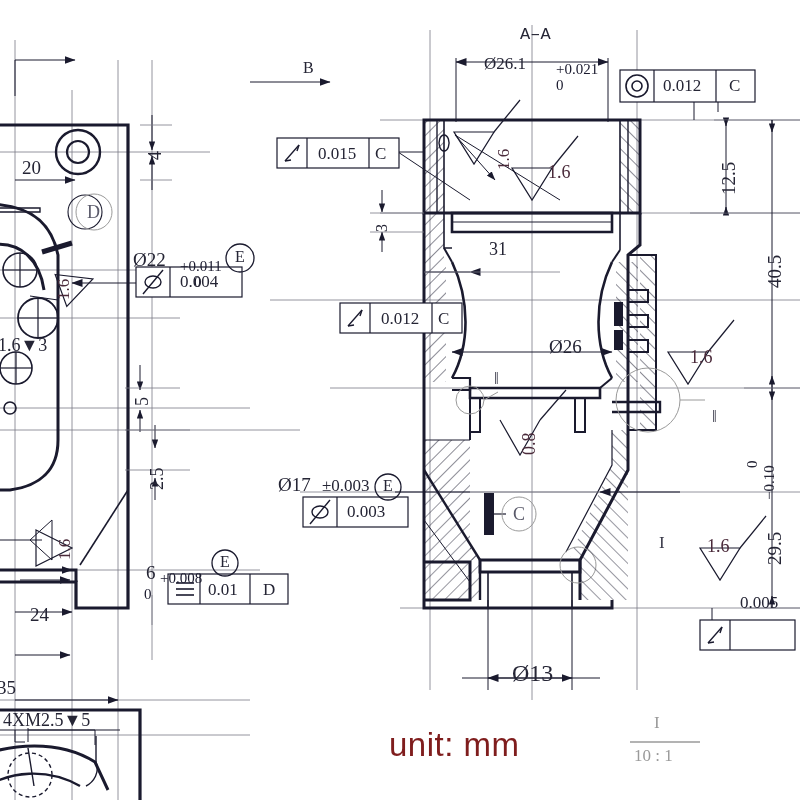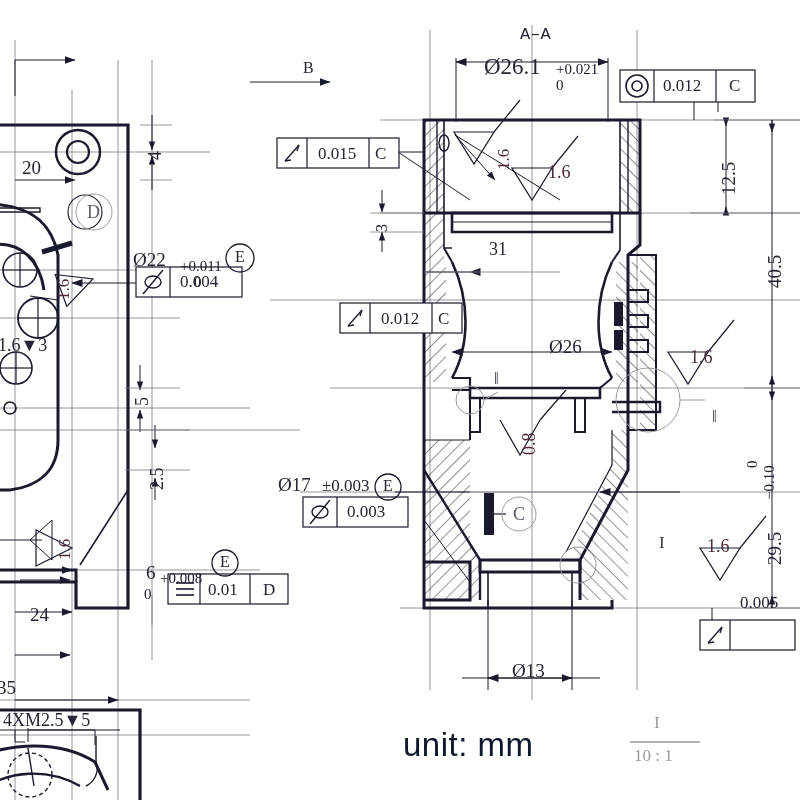--- a/index.html
+++ b/index.html
@@ -13,25 +13,24 @@
   .lbl{
     position:absolute;
     font-family:"Liberation Serif", serif;
     color:#252535;
     white-space:nowrap;
     line-height:1;
     user-select:none;
   }
   .rot90{transform-origin:left top;transform:rotate(-90deg);}
   .unit{
-    color:#0f172a;
+    color:#7f1d1d;
     font-family:"Liberation Sans", sans-serif;
     font-size:33px;
     letter-spacing:.5px;
-    margin-left:14px;
   }
   .scale-num{color:#9a9a9a;font-size:17px;}
   .scale-den{color:#9a9a9a;font-size:17px;}
   .tol-stack{position:absolute;line-height:1.05;margin-top:28px;}
   .tol-up{display:block;font-size:15px;}
   .tol-lo{display:block;font-size:15px;}
 </style>
 </head>
 <body>
 
@@ -358,21 +357,21 @@
     <circle cx="388" cy="487" r="13"></circle>
     <circle cx="94" cy="212" r="18" stroke="#9a9a9a" stroke-width="1"></circle>
   </g>
 
   <g stroke="#9a9a9a" stroke-width="1.6">
     <line x1="630" y1="742" x2="700" y2="742"></line>
   </g>
 </svg>
 
 <div class="lbl" style="left:520px;top:26px;font-size:17px;font-family:Liberation Mono, monospace;">A–A</div>
-<div class="lbl" style="left:484px;top:55px;font-size:23px;">Ø26.1</div>
+<div class="lbl" style="left:484px;top:55px;font-size:17px;">Ø26.1</div>
 <div class="tol-stack" style="left:556px;top:34px;">
   <span class="tol-up">+0.021</span>
   <span class="tol-lo">0</span>
 </div>
 
 <div class="lbl" style="left:303px;top:60px;font-size:16px;">B</div>
 
 <div class="lbl" style="left:318px;top:145px;font-size:17px;text-align:center;">0.015</div>
 <div class="lbl" style="left:375px;top:145px;font-size:17px;">C</div>
 
@@ -385,21 +384,21 @@
 <div class="lbl" style="left:740px;top:594px;font-size:17px;">0.005</div>
 
 <div class="lbl" style="left:278px;top:475px;font-size:19px;">Ø17</div>
 <div class="lbl" style="left:322px;top:477px;font-size:17px;">±0.003</div>
 <div class="lbl" style="left:383px;top:478px;font-size:16px;">E</div>
 <div class="lbl" style="left:347px;top:503px;font-size:17px;">0.003</div>
 
 <div class="lbl rot90" style="left:374px;top:232px;font-size:16px;">3</div>
 <div class="lbl" style="left:489px;top:240px;font-size:18px;">31</div>
 <div class="lbl" style="left:549px;top:337px;font-size:19px;">Ø26</div>
-<div class="lbl" style="left:512px;top:661px;font-size:19px;">Ø13</div>
+<div class="lbl" style="left:512px;top:661px;font-size:24px;">Ø13</div>
 <div class="lbl rot90" style="left:719px;top:195px;font-size:19px;">12.5</div>
 <div class="lbl rot90" style="left:765px;top:288px;font-size:19px;">40.5</div>
 
 <div class="lbl rot90" style="left:765px;top:565px;font-size:19px;">29.5</div>
 <div class="lbl rot90" style="left:745px;top:468px;font-size:15px;">0</div>
 <div class="lbl rot90" style="left:762px;top:500px;font-size:15px;">−0.10</div>
 
 <div class="lbl rot90" style="left:495px;top:170px;font-size:17px;color:#4a2a3a;">1.6</div>
 <div class="lbl" style="left:548px;top:163px;font-size:18px;color:#4a2a3a;">1.6</div>
 <div class="lbl" style="left:690px;top:348px;font-size:18px;color:#4a2a3a;">1.6</div>

